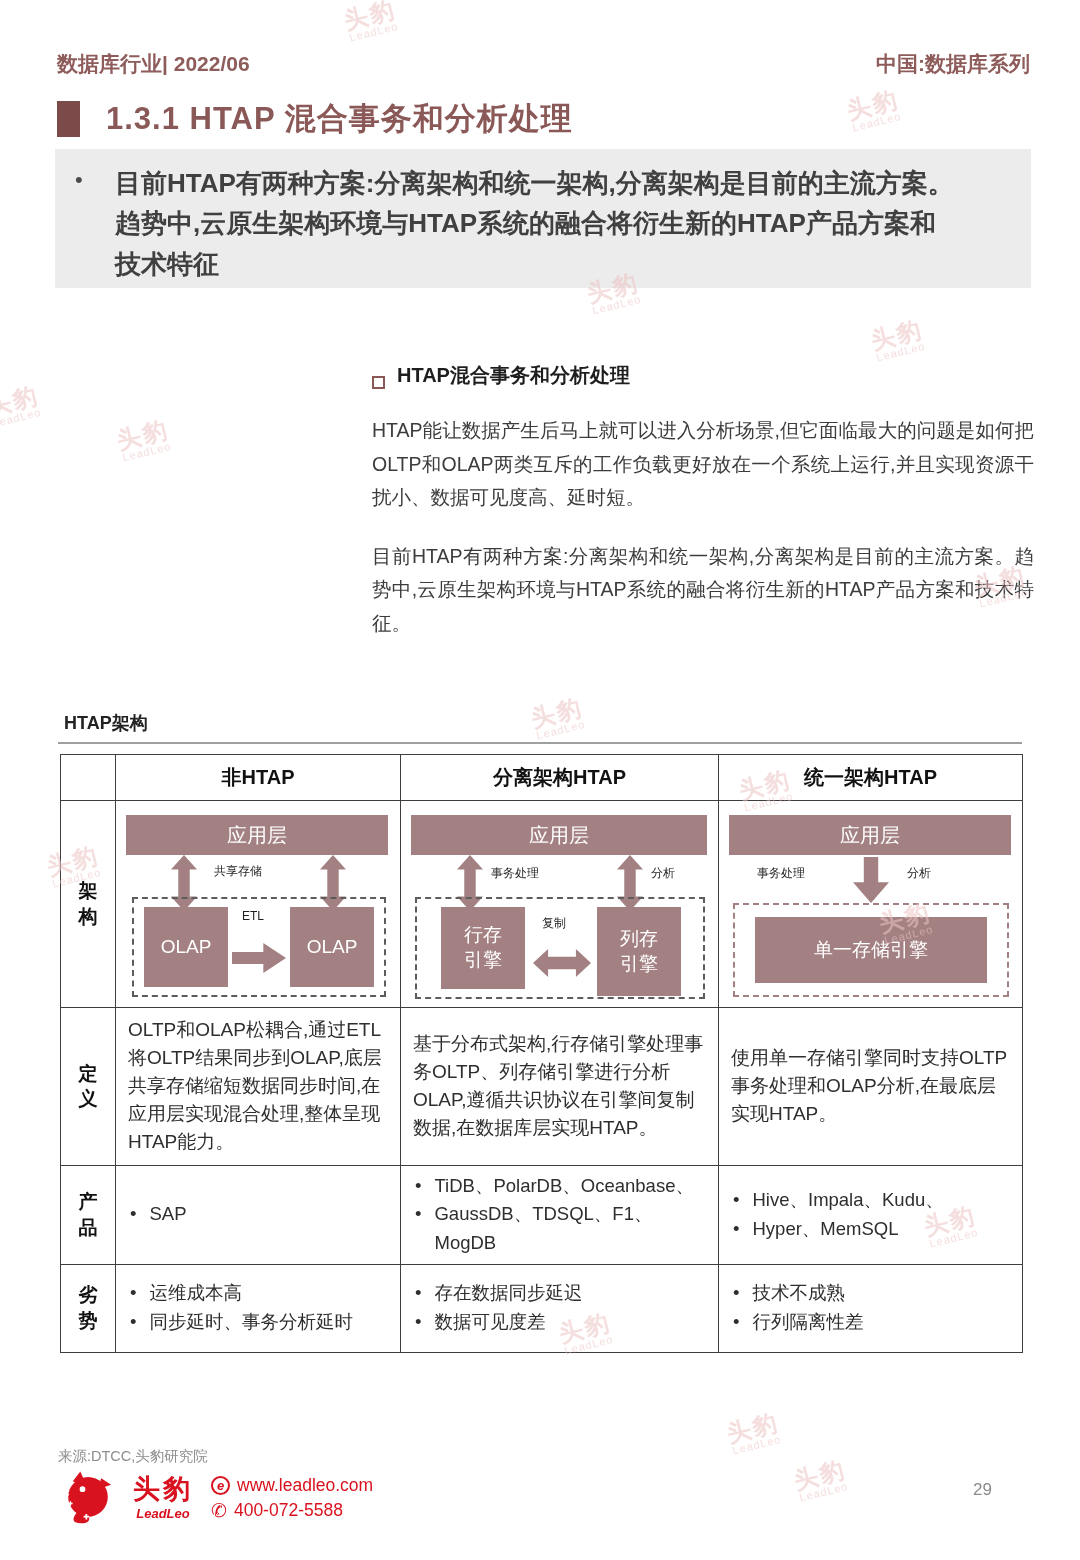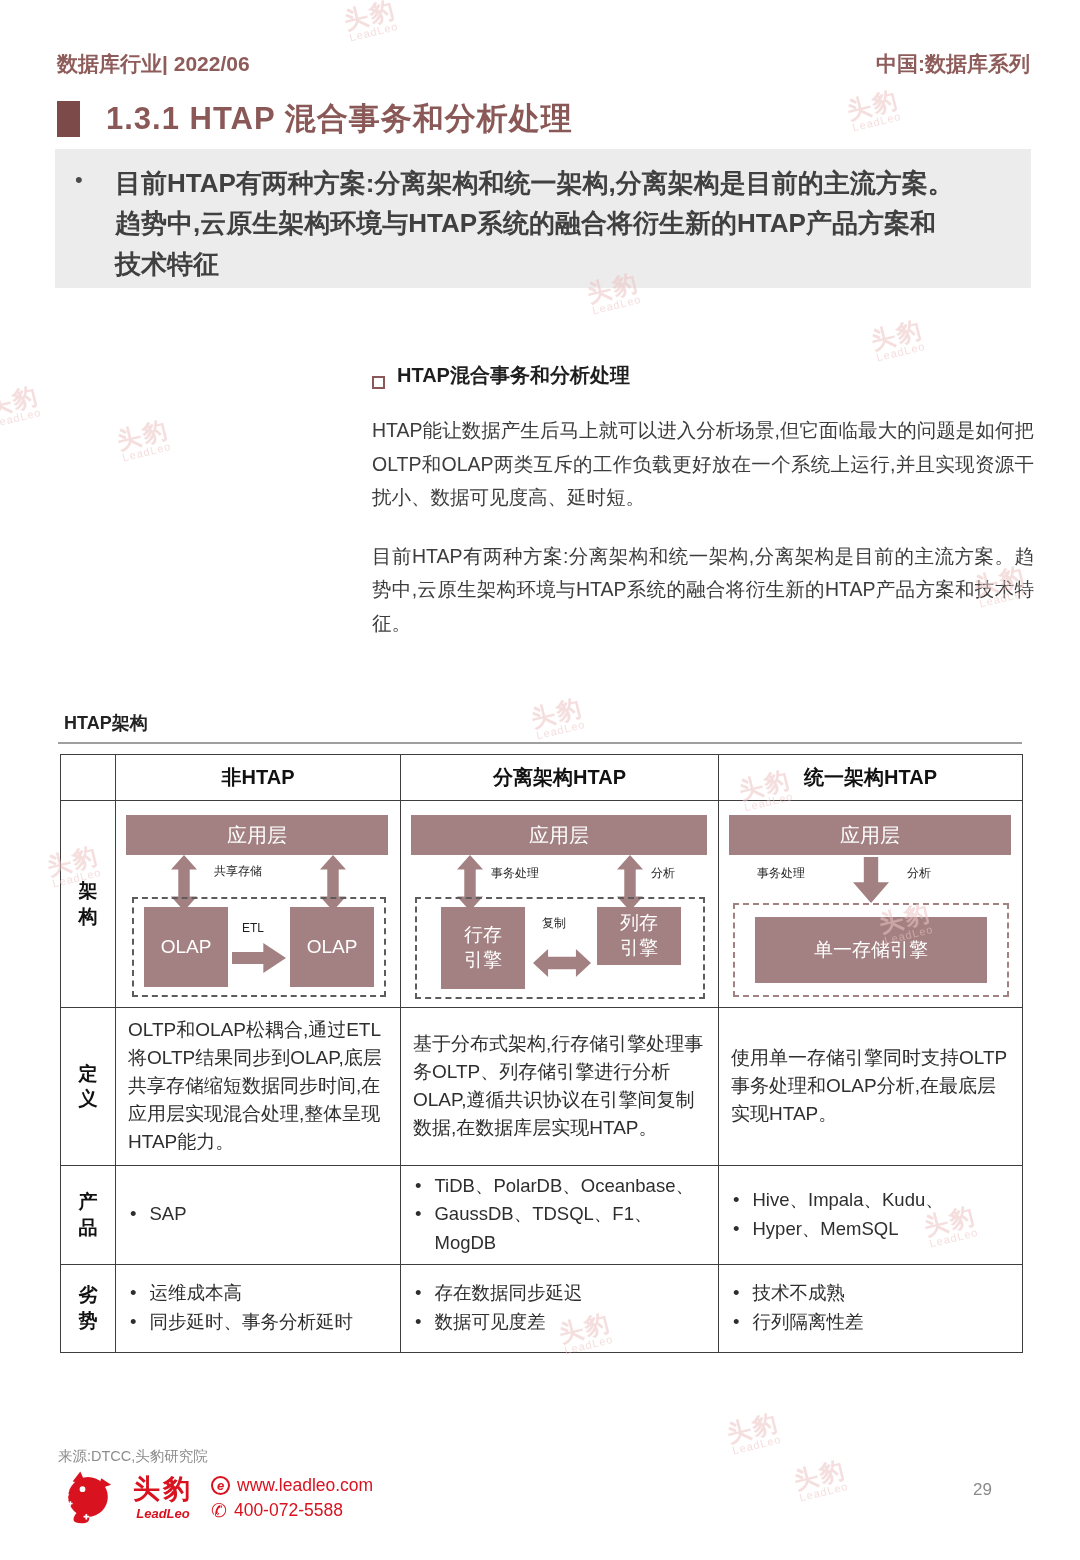--- a/index.html
+++ b/index.html
@@ -128,35 +128,35 @@
 
       <td style="padding:0">
         <div class="diag">
           <div class="dbar" style="left:10px; top:14px; width:262px; height:40px">应用层</div>
           <div class="arr varrow2" style="left:55px;  top:54px; width:26px; height:56px"></div>
           <div class="arr varrow2" style="left:204px; top:54px; width:26px; height:56px"></div>
           <div class="dlabel" style="left:98px; top:62px">共享存储</div>
           <div class="dashed" style="left:16px; top:96px; width:254px; height:100px"></div>
           <div class="dbox" style="left:28px;  top:106px; width:84px; height:80px">OLAP</div>
           <div class="dbox" style="left:174px; top:106px; width:84px; height:80px">OLAP</div>
-          <div class="dlabel" style="left:126px; top:120px">ETL</div>
+          <div class="dlabel" style="left:126px; top:108px">ETL</div>
           <div class="arr rarrow" style="left:116px; top:142px; width:54px; height:30px"></div>
         </div>
       </td>
 
       <td style="padding:0">
         <div class="diag">
           <div class="dbar" style="left:10px; top:14px; width:296px; height:40px">应用层</div>
           <div class="arr varrow2" style="left:56px;  top:54px; width:26px; height:56px"></div>
           <div class="dlabel" style="left:90px; top:64px">事务处理</div>
           <div class="arr varrow2" style="left:216px; top:54px; width:26px; height:56px"></div>
           <div class="dlabel" style="left:250px; top:64px">分析</div>
           <div class="dashed" style="left:14px; top:96px; width:290px; height:102px"></div>
           <div class="dbox" style="left:40px;  top:106px; width:84px; height:82px; padding:0 16px">行存引擎</div>
-          <div class="dbox" style="left:196px; top:106px; width:84px; height:58px; padding:0 16px">列存引擎</div>
+          <div class="dbox" style="left:196px; top:106px; width:84px; height:89px; padding:0 16px">列存引擎</div>
           <div class="dlabel" style="left:141px; top:114px">复制</div>
           <div class="arr harrow2" style="left:132px; top:148px; width:58px; height:28px"></div>
         </div>
       </td>
 
       <td style="padding:0">
         <div class="diag">
           <div class="dbar" style="left:10px; top:14px; width:282px; height:40px">应用层</div>
           <div class="dlabel" style="left:38px; top:64px">事务处理</div>
           <div class="arr darrow" style="left:134px; top:56px; width:36px; height:46px"></div>

